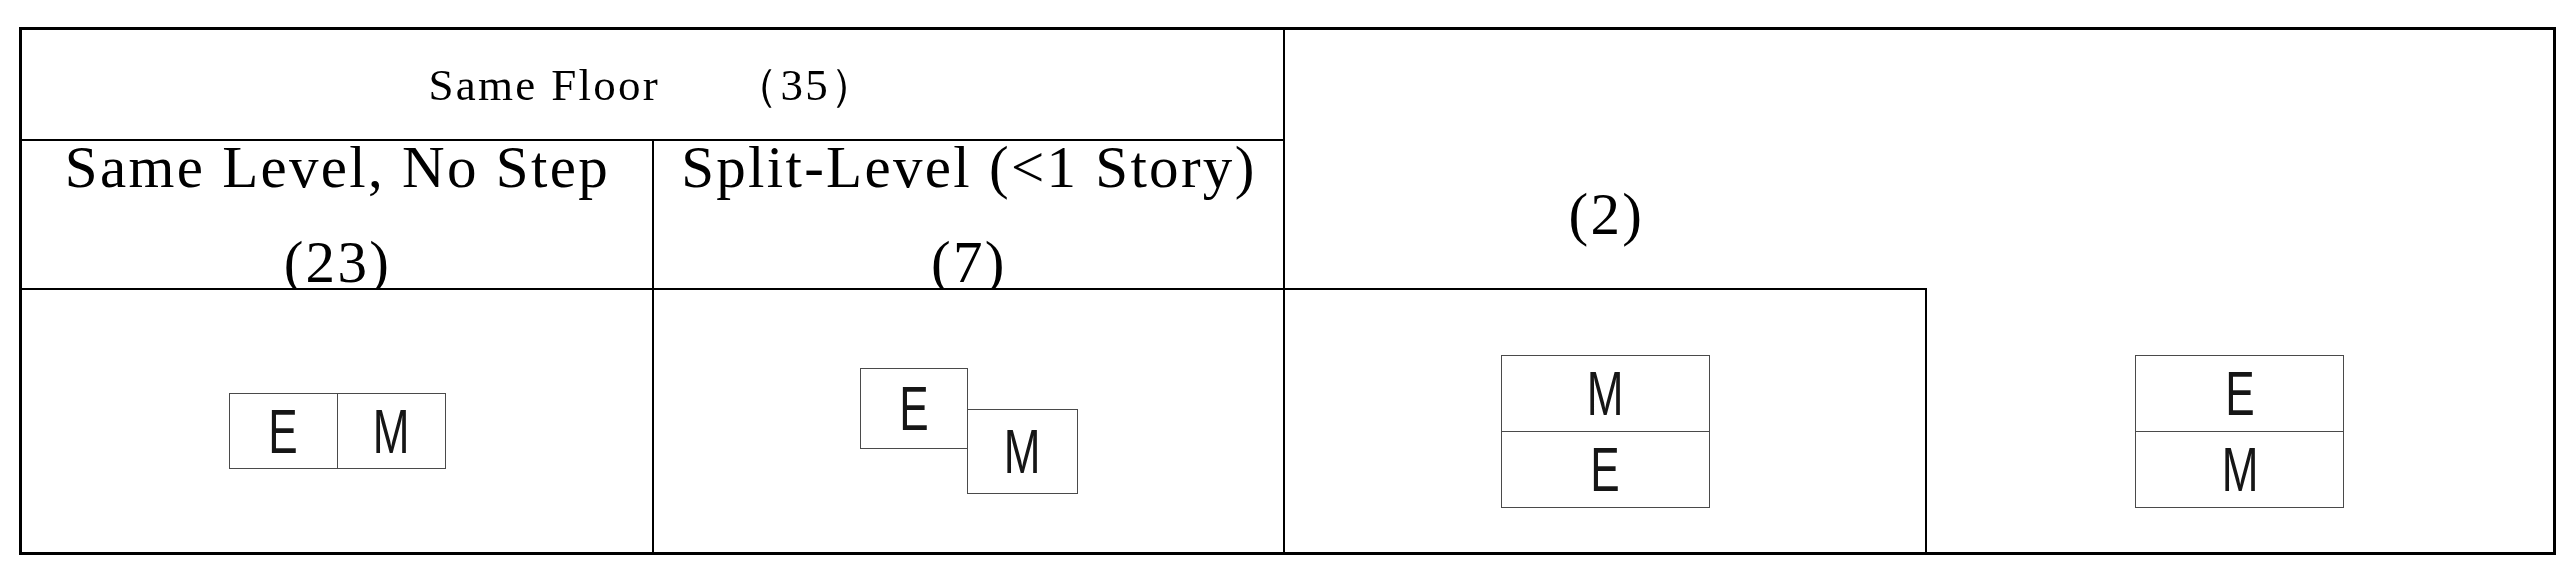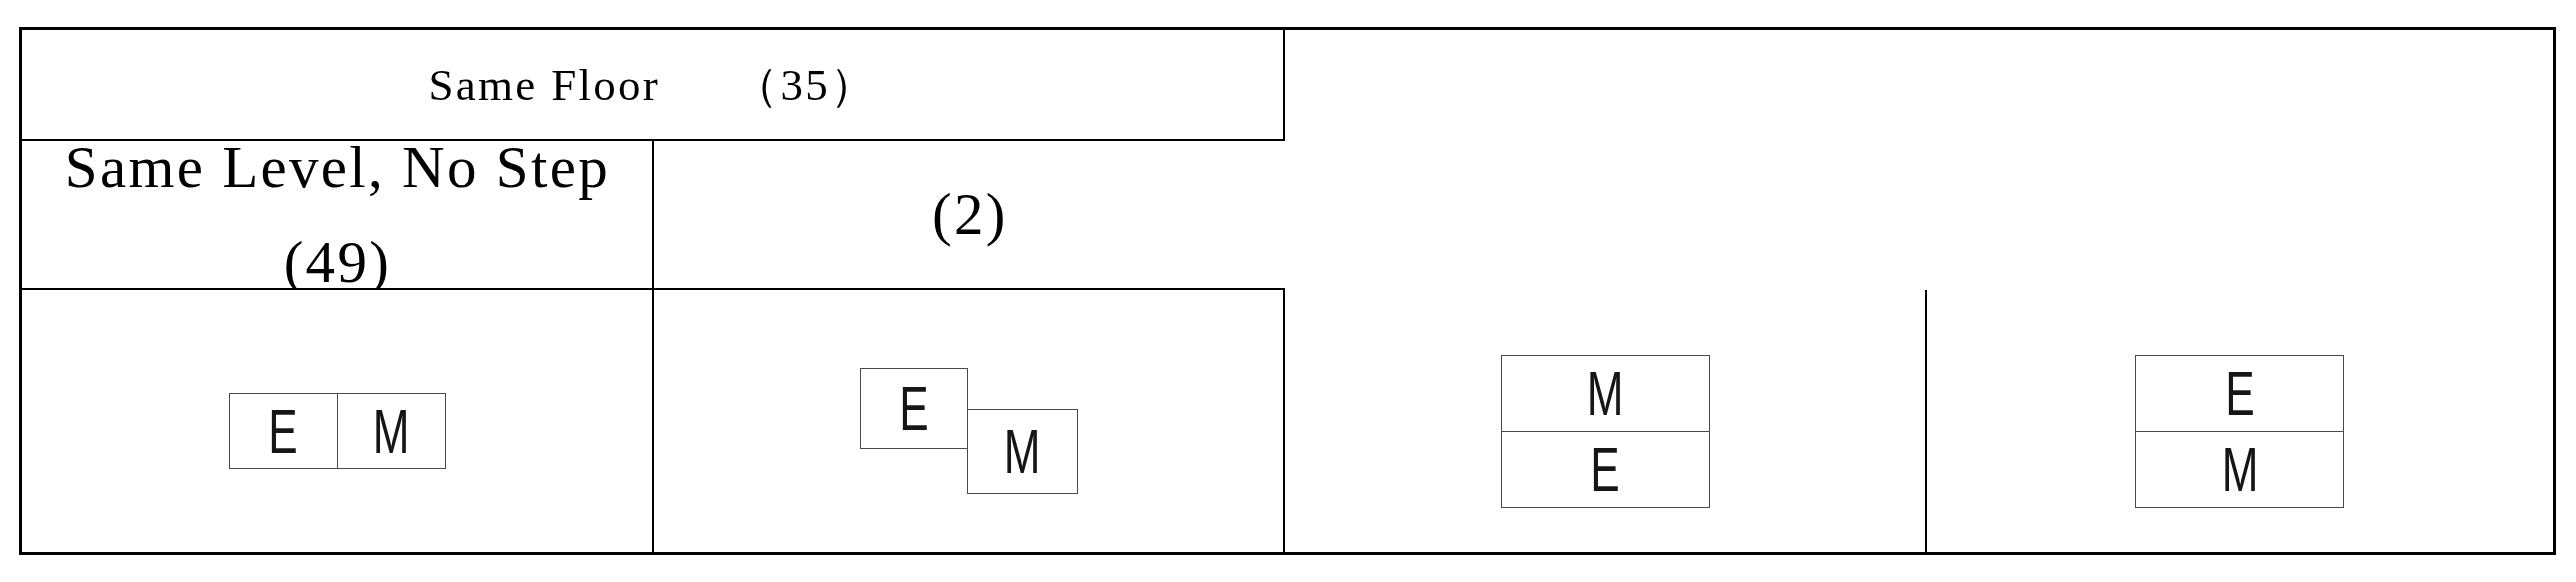--- a/index.html
+++ b/index.html
@@ -74,21 +74,25 @@
 <div class="canvas">
   <div class="tbl">
 
     <div class="cell hdr hdr1 b-r b-b">
       <span>Same Floor</span>
       <span class="hdr-count">（35）</span>
     </div>
 
     <div class="cell sub b-r b-b">
       <span>Same Level, No Step</span>
-      <span>(49)</span>
+      <span>(23)</span>
+    </div>
+    <div class="cell sub b-r b-b">
+      <span>Split-Level (&lt;1 Story)</span>
+      <span>(7)</span>
     </div>
     <div class="cell sub b-b">
       <span>(2)</span>
     </div>
 
     <div class="cell dgc b-r">
       <div class="pair-h">
         <div class="dcell">
           <span class="dletter">E</span>
         </div>

